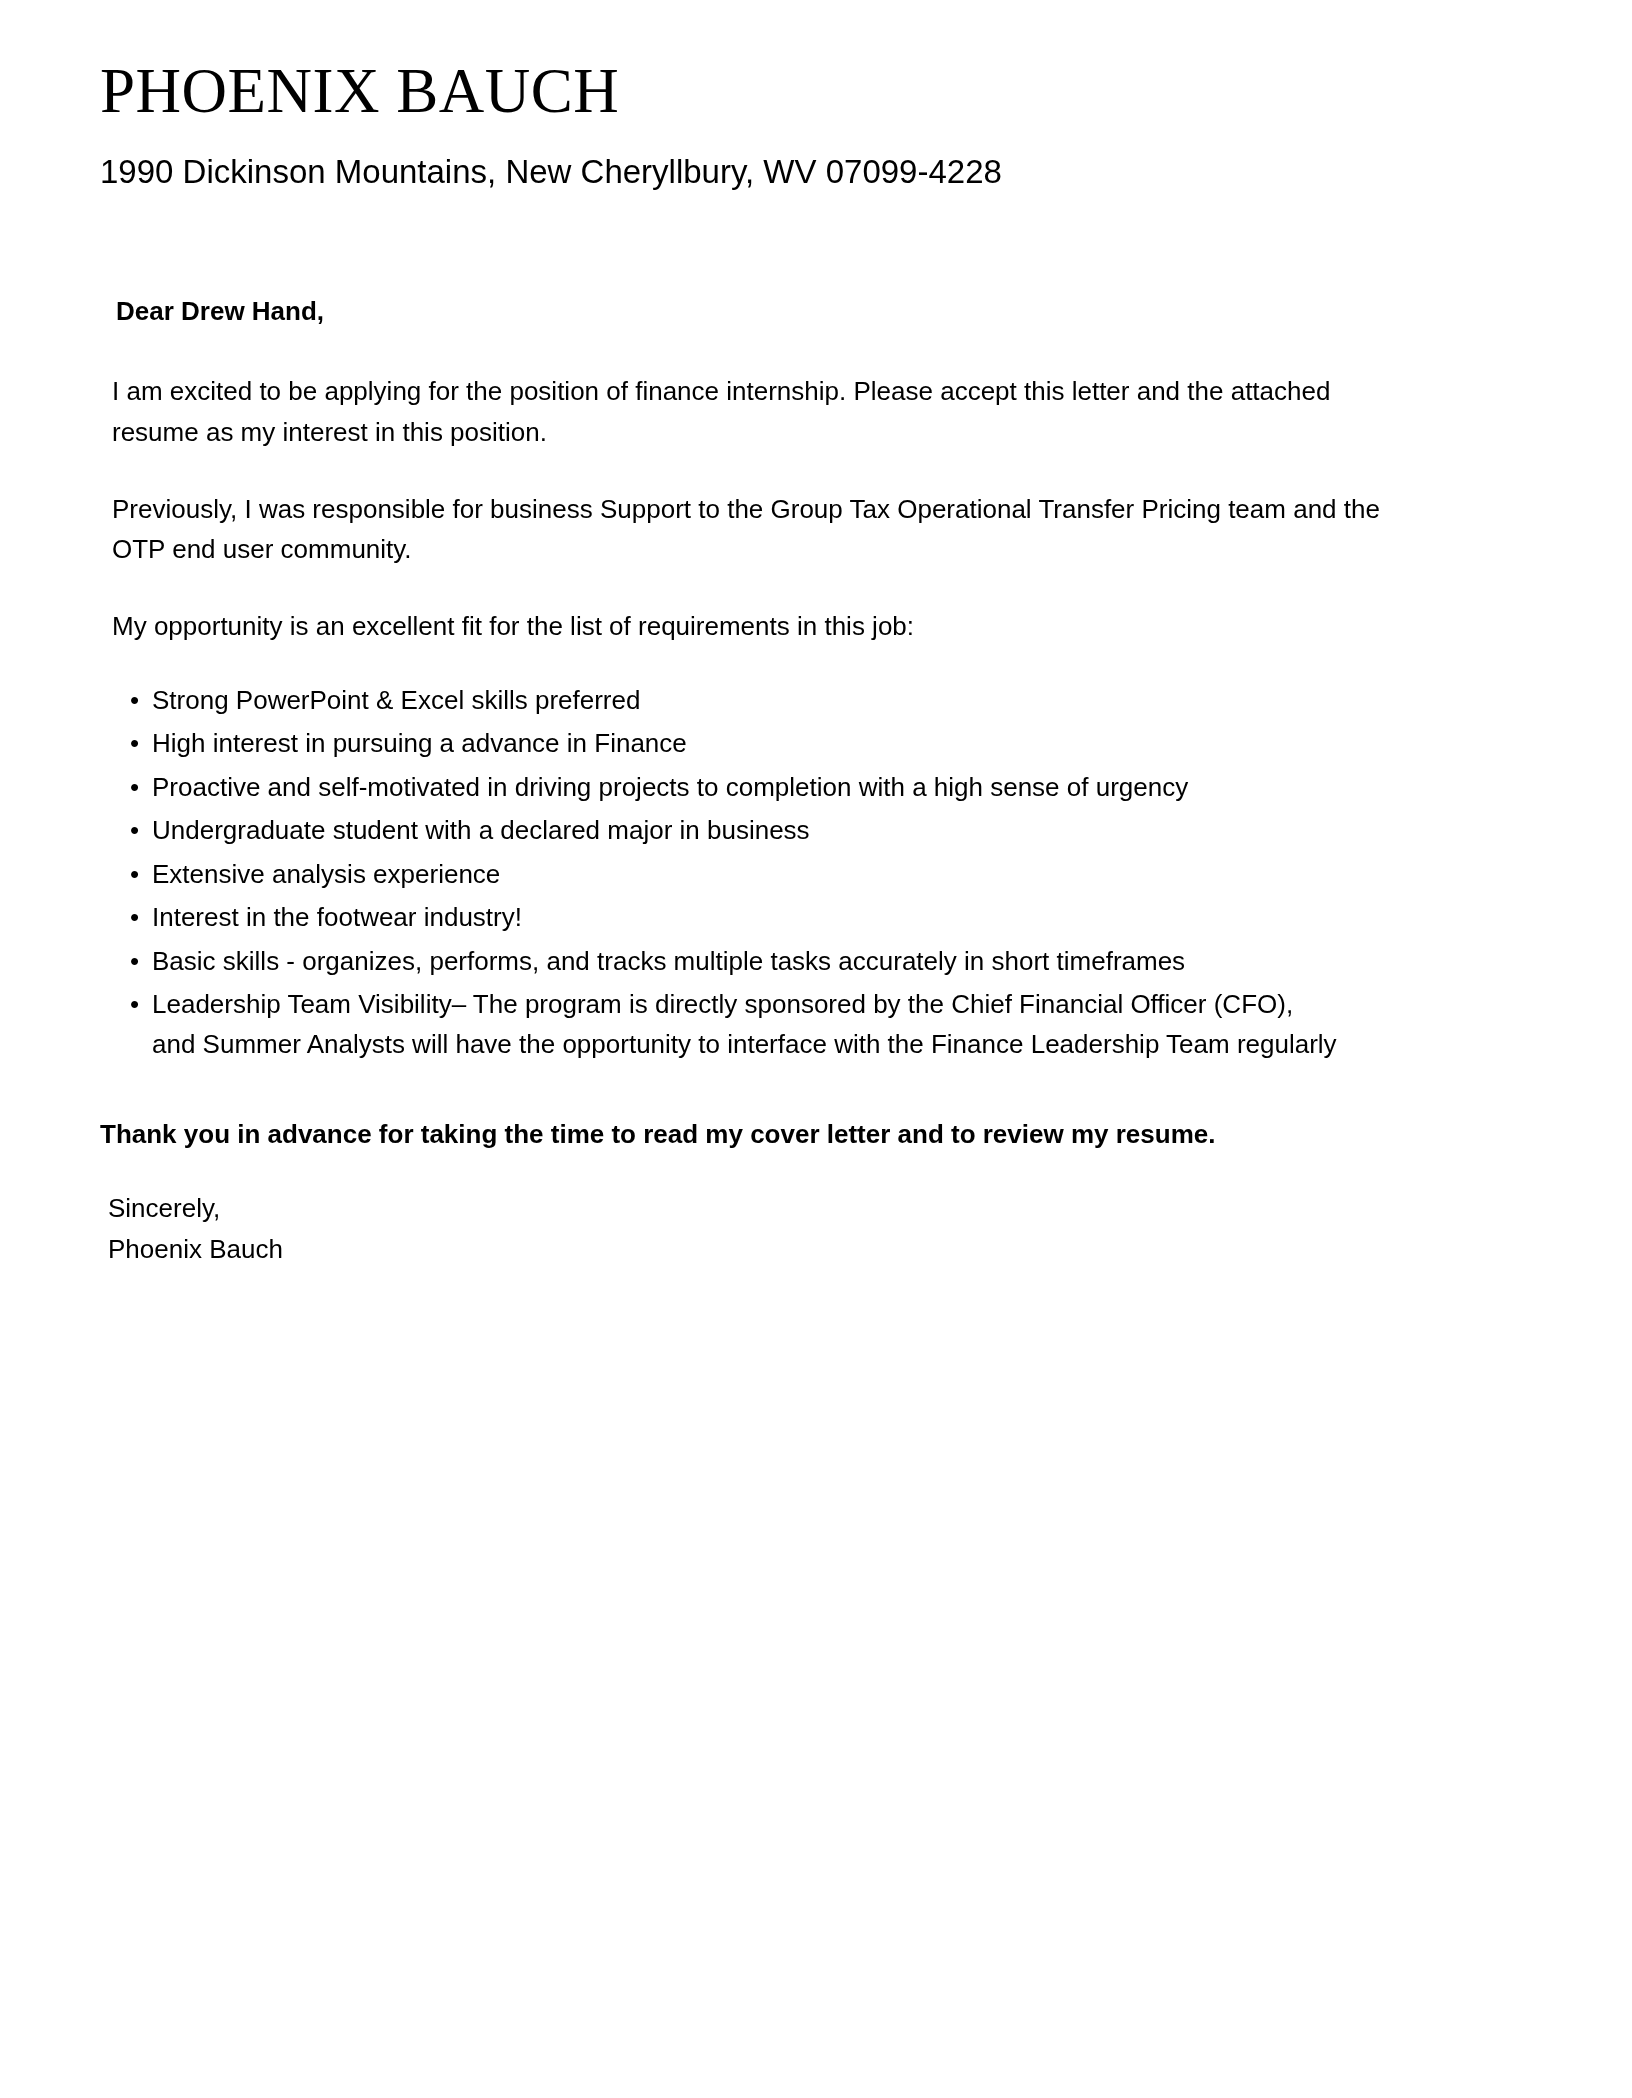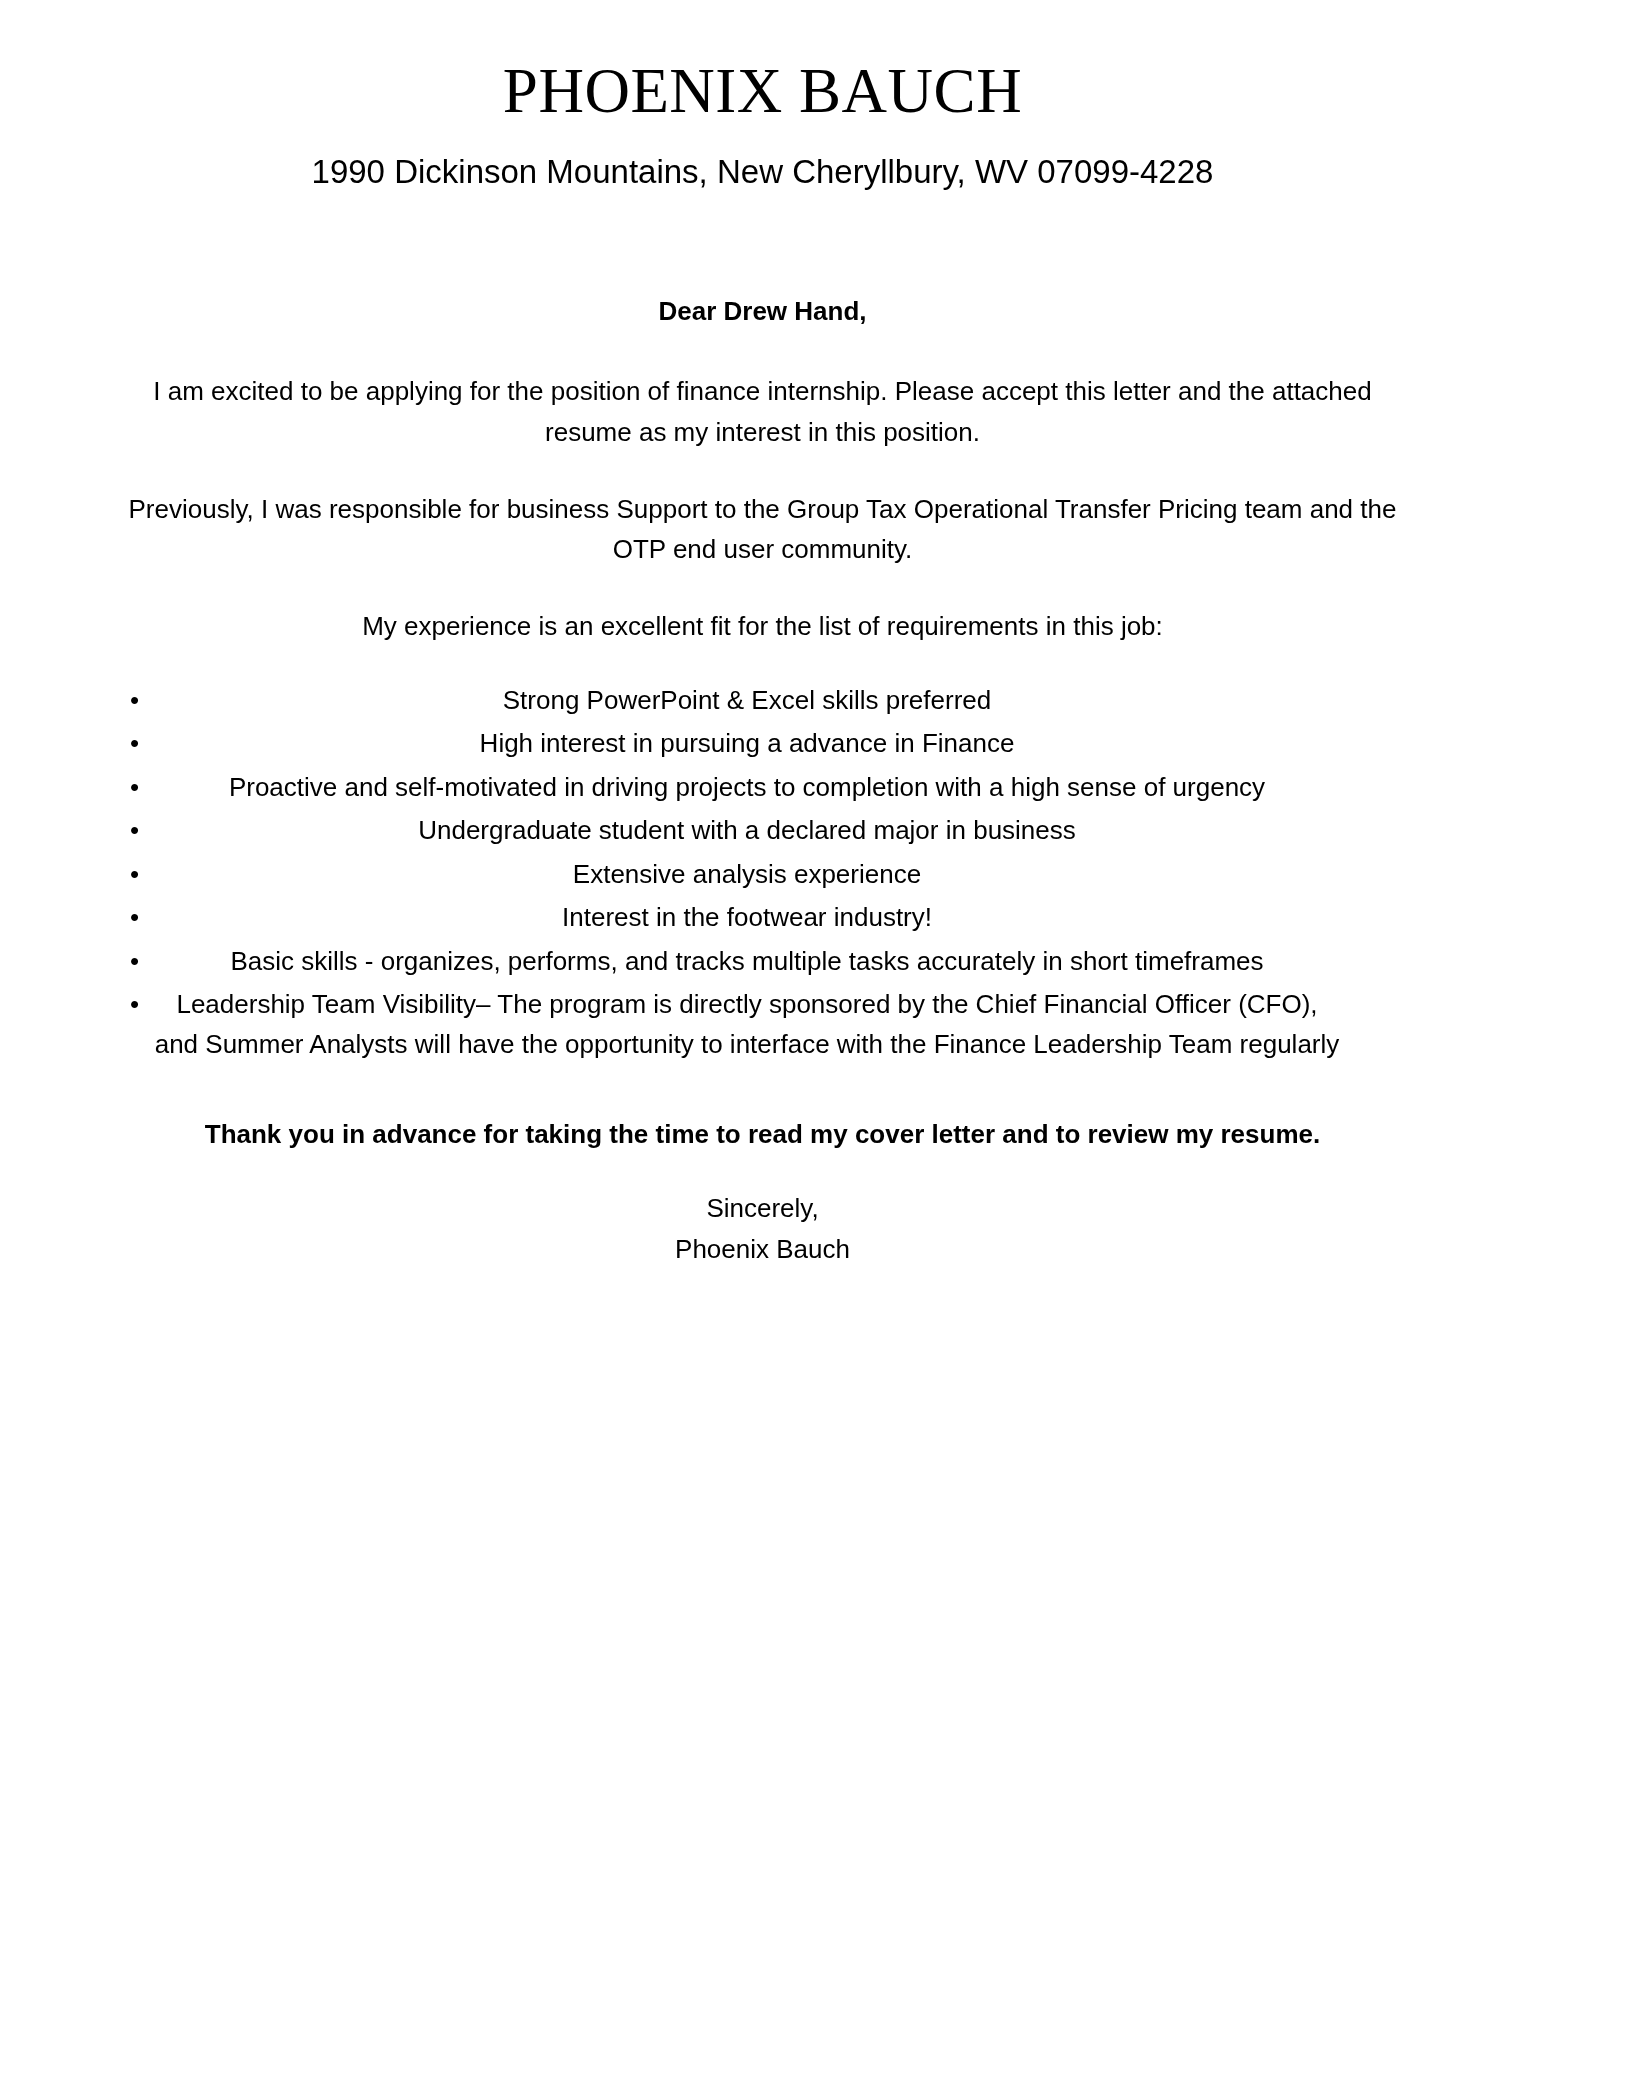--- a/index.html
+++ b/index.html
@@ -16,21 +16,20 @@
     -webkit-font-smoothing: antialiased;
   }
   .page {
     position: absolute;
     left: 0;
     top: 0;
     width: 1632px;
     height: 1776px;
     background: #ffffff;
     box-sizing: border-box;
-    text-align: center;
   }
   .content {
     position: absolute;
     left: 100px;
     top: 0;
     width: 1325px;
   }
 
   
   .letterhead-name {
@@ -118,21 +117,21 @@
     <h1 class="letterhead-name">PHOENIX BAUCH</h1>
 
     <div class="letterhead-address">1990 Dickinson Mountains, New Cheryllbury, WV 07099-4228</div>
 
     <div class="salutation">Dear Drew Hand,</div>
 
     <p class="para">I am excited to be applying for the position of finance internship. Please accept this letter and the attached resume as my interest in this position.</p>
 
     <p class="para">Previously, I was responsible for business Support to the Group Tax Operational Transfer Pricing team and the OTP end user community.</p>
 
-    <p class="para">My experience is an excellent fit for the list of requirements in this job:</p>
+    <p class="para">My opportunity is an excellent fit for the list of requirements in this job:</p>
 
     <ul class="requirements">
       <li>Strong PowerPoint &amp; Excel skills preferred</li>
       <li>High interest in pursuing a advance in Finance</li>
       <li>Proactive and self-motivated in driving projects to completion with a high sense of urgency</li>
       <li>Undergraduate student with a declared major in business</li>
       <li>Extensive analysis experience</li>
       <li>Interest in the footwear industry!</li>
       <li>Basic skills - organizes, performs, and tracks multiple tasks accurately in short timeframes</li>
       <li>Leadership Team Visibility– The program is directly sponsored by the Chief Financial Officer (CFO), and Summer Analysts will have the opportunity to interface with the Finance Leadership Team regularly</li>

